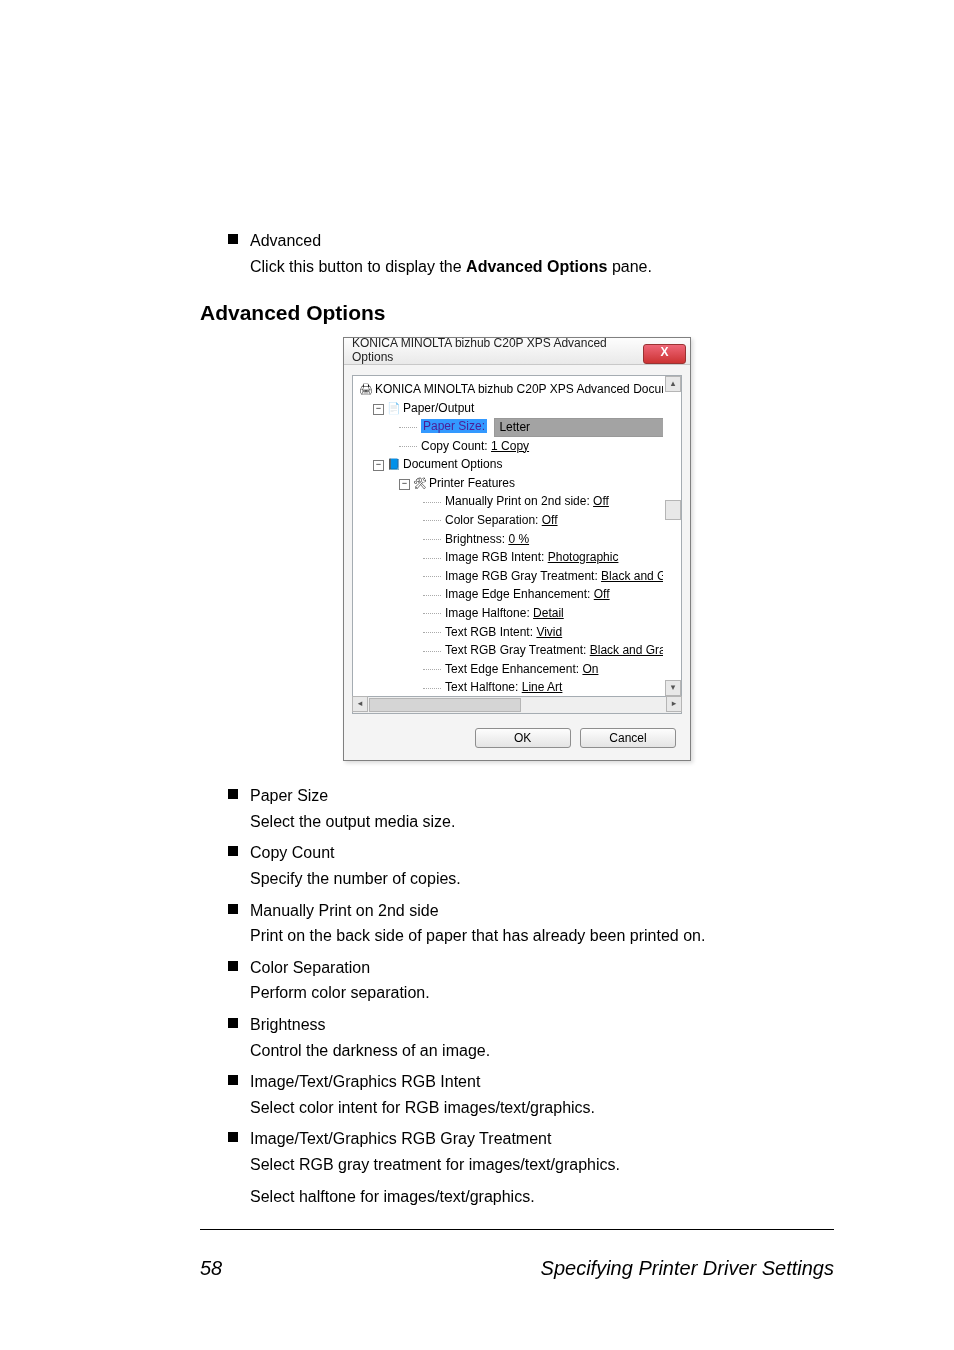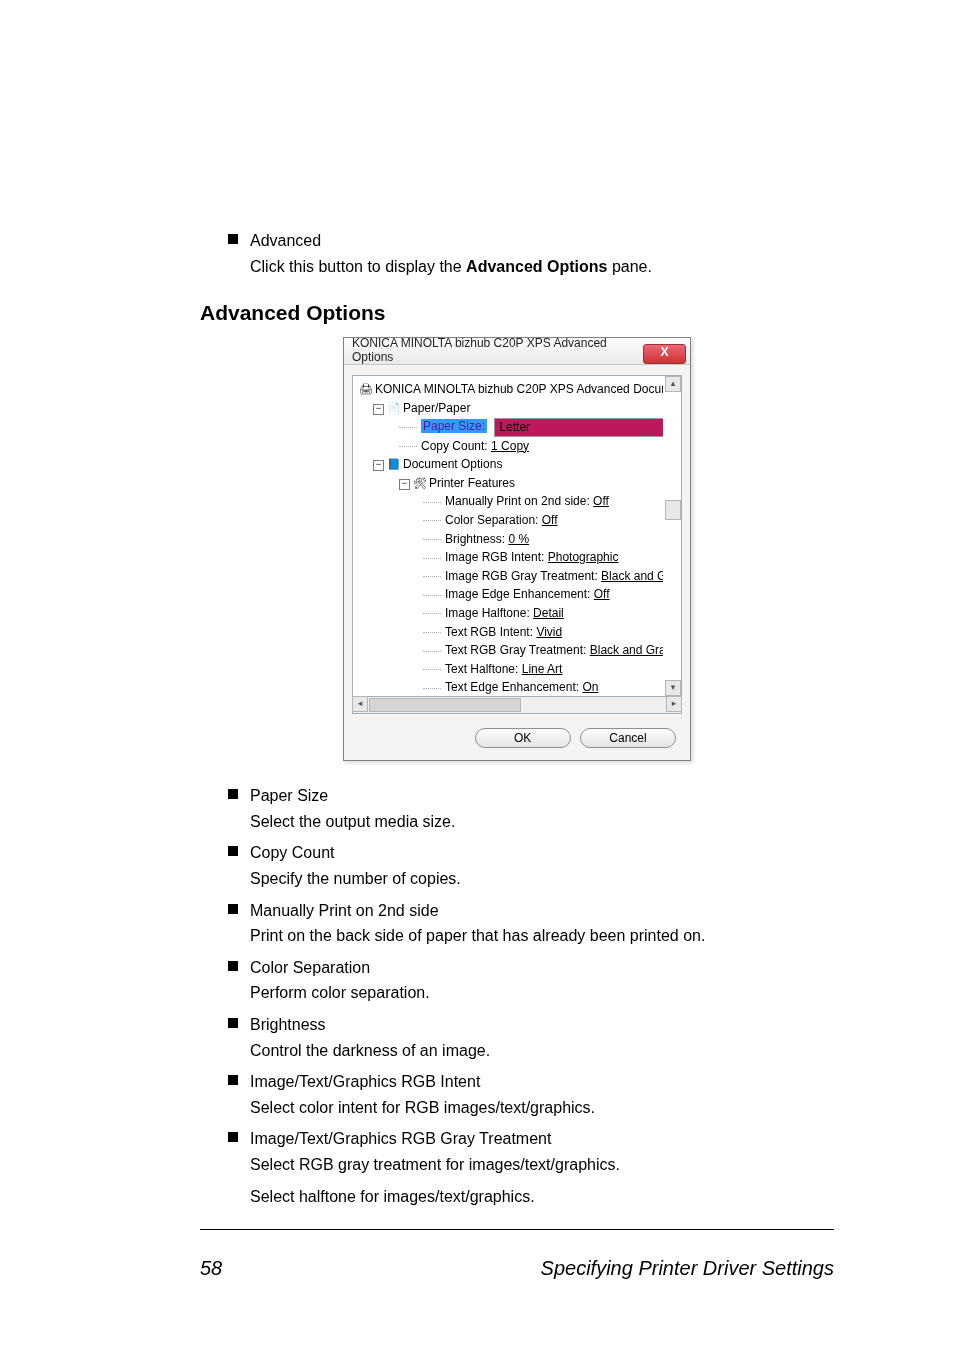--- a/index.html
+++ b/index.html
@@ -152,21 +152,21 @@
     margin-right: 4px;
   }
   .sel {
     background: #3399ff;
     color: #4c1d95;
     padding: 0 2px;
   }
   .combo {
     display: inline-block;
     border: 1px solid #999;
-    background: #be185d;
+    background: #a3a3a3;
     padding: 0 18px 0 4px;
     margin-left: 4px;
     position: relative;
     min-width: 160px;
     font-size: 12px;
     height: 17px;
     line-height: 16px;
     vertical-align: middle;
   }
   .combo::after {
@@ -214,21 +214,21 @@
     padding: 14px 6px 2px 0;
   }
   .dlg-btn {
     display: inline-block;
     min-width: 70px;
     padding: 2px 12px;
     font-size: 12px;
     text-align: center;
     background: linear-gradient(#fdfdfd,#e4e4e4);
     border: 1px solid #8e8e8e;
-    border-radius: 10px;
+    border-radius: 3px;
     margin-left: 6px;
   }
   .footer-rule {
     border: none;
     border-top: 1px solid #000;
     margin: 22px 0 6px 0;
   }
   .footer {
     display: flex;
     align-items: center;
@@ -272,21 +272,21 @@
     <div class="dialog-body">
       <div class="tree-outer">
         <div class="tree-scroll-up">▴</div>
         <div class="tree-mid-scroll"></div>
         <div class="tree-scroll-down">▾</div>
         <div class="tree">
           <div class="row lvl0">
             <span class="tree-icon">🖨</span><span>KONICA MINOLTA bizhub C20P XPS Advanced Document Set</span>
           </div>
           <div class="row lvl1">
-            <span class="exp">−</span><span class="tree-icon">📄</span><span>Paper/Paper</span>
+            <span class="exp">−</span><span class="tree-icon">📄</span><span>Paper/Output</span>
           </div>
           <div class="row lvl2">
             <span class="dotted"></span><span class="sel">Paper Size:</span>
             <span class="combo">Letter</span>
           </div>
           <div class="row lvl2">
             <span class="dotted"></span><span>Copy Count: </span><span class="ulink">1 Copy</span>
           </div>
           <div class="row lvl1">
             <span class="exp">−</span><span class="tree-icon" style="color:#c90;">📘</span><span>Document Options</span>
@@ -296,22 +296,22 @@
           </div>
           <div class="row lvl3"><span class="dotted"></span><span>Manually Print on 2nd side: </span><span class="ulink">Off</span></div>
           <div class="row lvl3"><span class="dotted"></span><span>Color Separation: </span><span class="ulink">Off</span></div>
           <div class="row lvl3"><span class="dotted"></span><span>Brightness: </span><span class="ulink">0 %</span></div>
           <div class="row lvl3"><span class="dotted"></span><span>Image RGB Intent: </span><span class="ulink">Photographic</span></div>
           <div class="row lvl3"><span class="dotted"></span><span>Image RGB Gray Treatment: </span><span class="ulink">Black and Gray</span></div>
           <div class="row lvl3"><span class="dotted"></span><span>Image Edge Enhancement: </span><span class="ulink">Off</span></div>
           <div class="row lvl3"><span class="dotted"></span><span>Image Halftone: </span><span class="ulink">Detail</span></div>
           <div class="row lvl3"><span class="dotted"></span><span>Text RGB Intent: </span><span class="ulink">Vivid</span></div>
           <div class="row lvl3"><span class="dotted"></span><span>Text RGB Gray Treatment: </span><span class="ulink">Black and Gray</span></div>
+          <div class="row lvl3"><span class="dotted"></span><span>Text Edge Enhancement: </span><span class="ulink">On</span></div>
           <div class="row lvl3"><span class="dotted"></span><span>Text Halftone: </span><span class="ulink">Line Art</span></div>
-          <div class="row lvl3"><span class="dotted"></span><span>Text Edge Enhancement: </span><span class="ulink">On</span></div>
         </div>
       </div>
       <div class="h-scroll">
         <div class="lbtn">◂</div>
         <div class="thumb"></div>
         <div class="rbtn">▸</div>
       </div>
       <div class="button-row">
         <span class="dlg-btn">OK</span>
         <span class="dlg-btn">Cancel</span>

